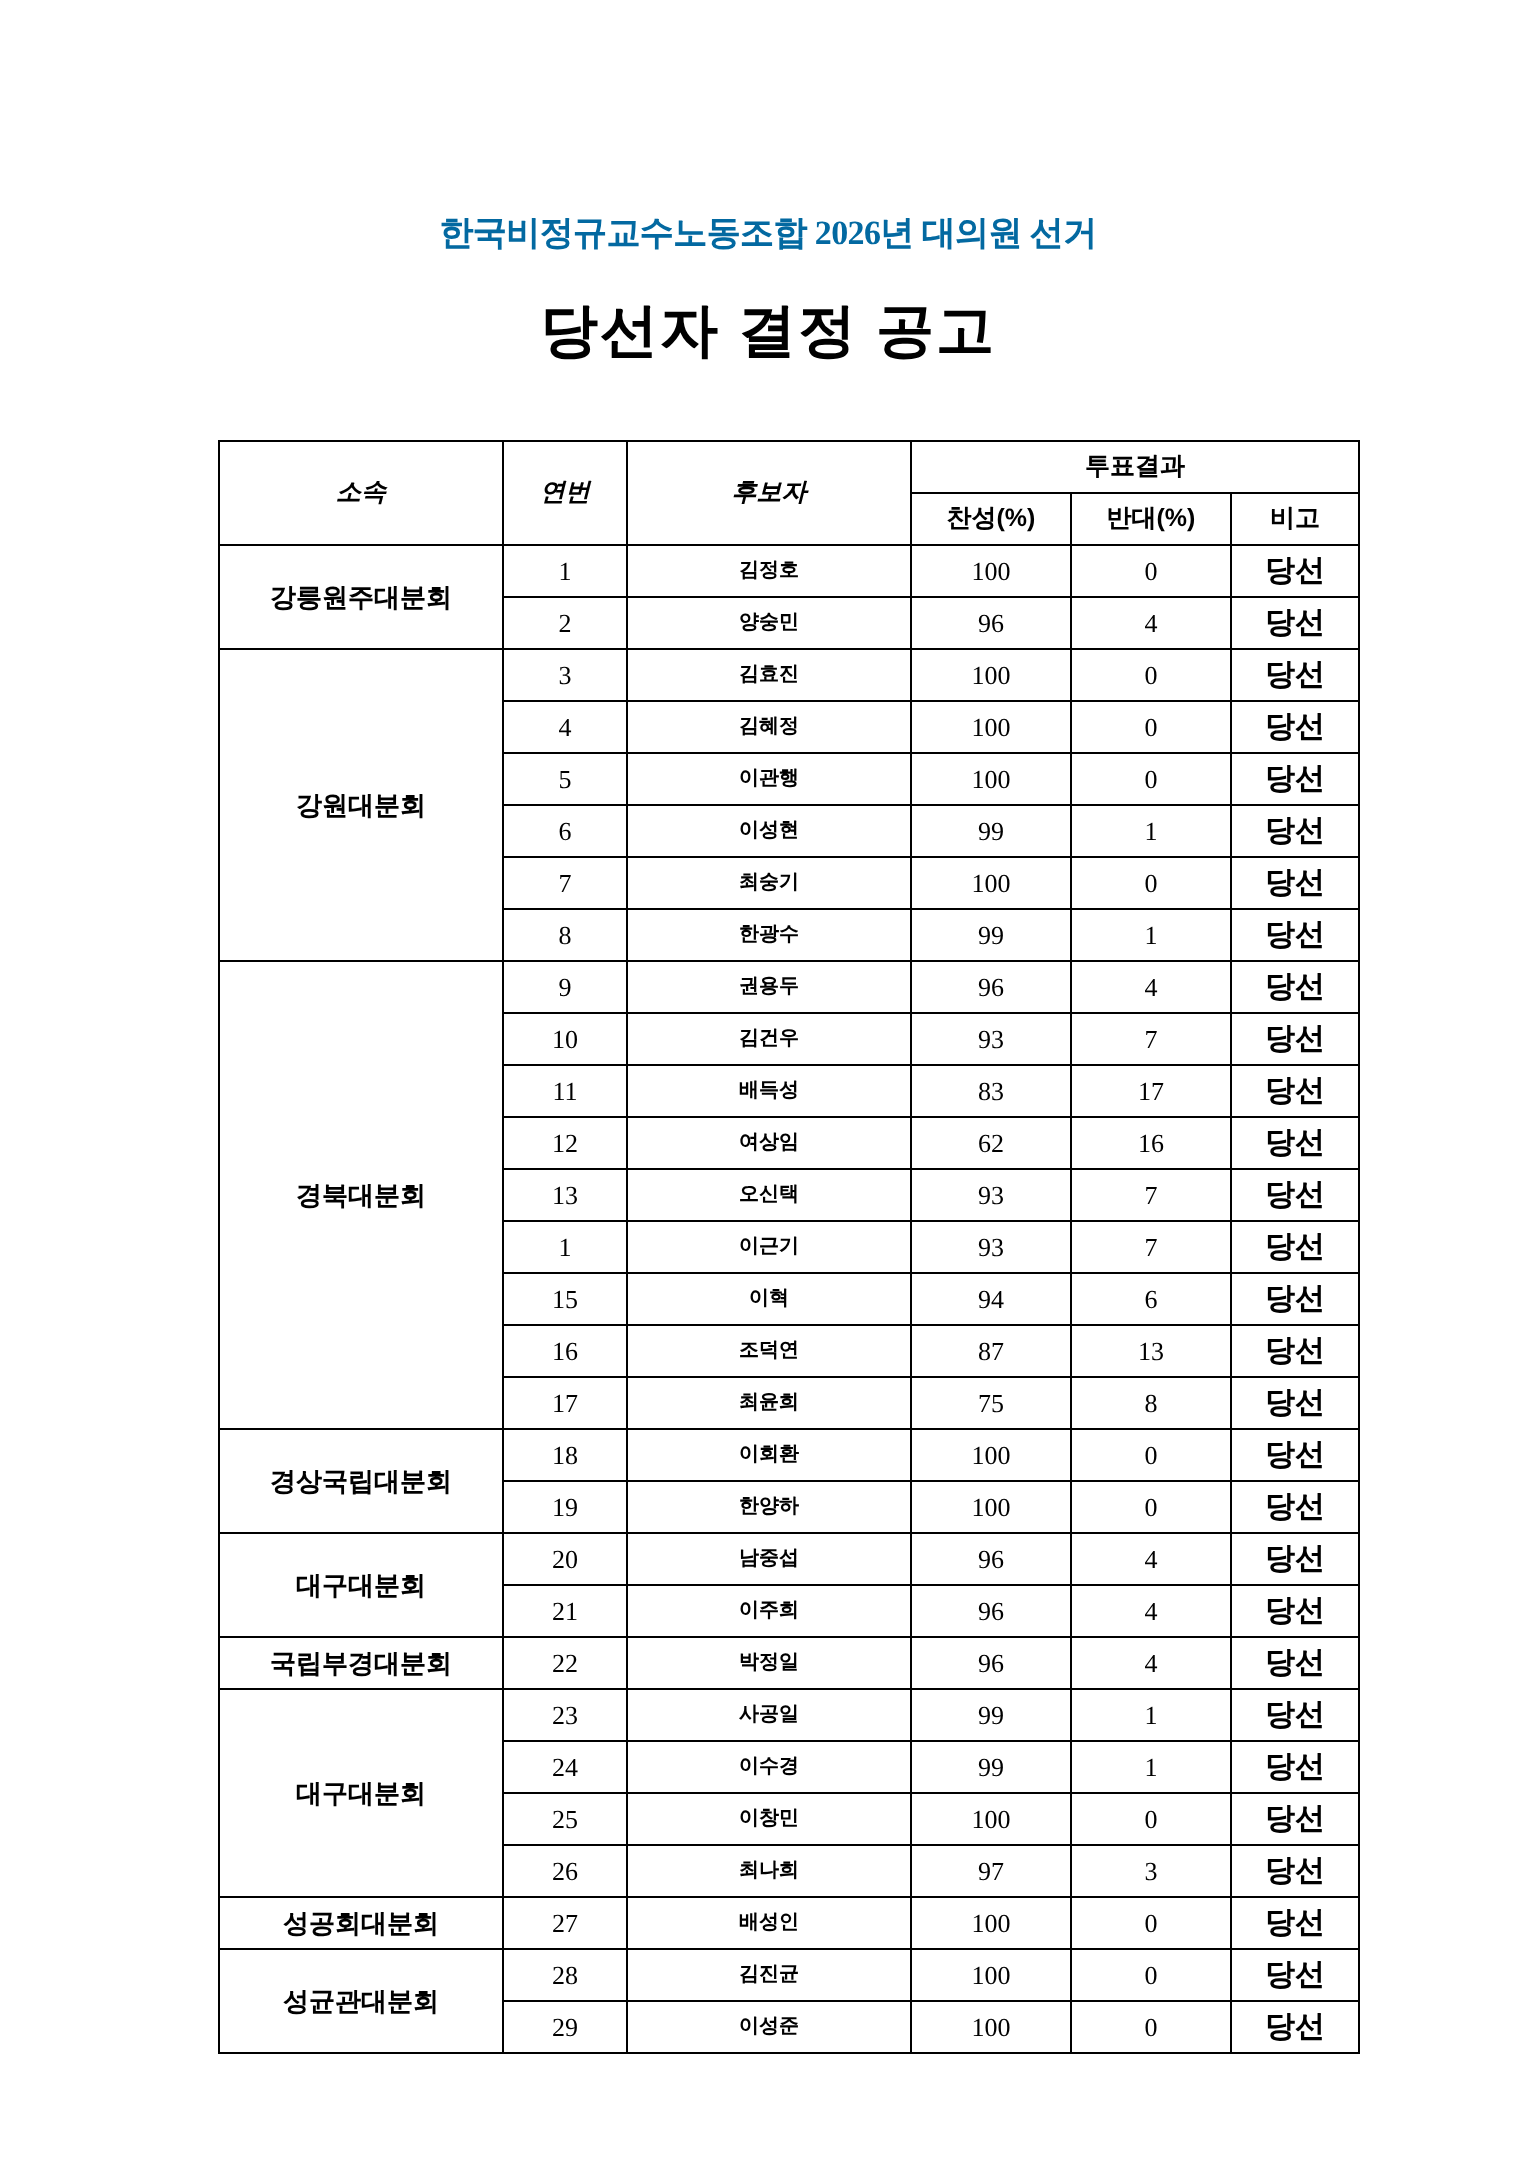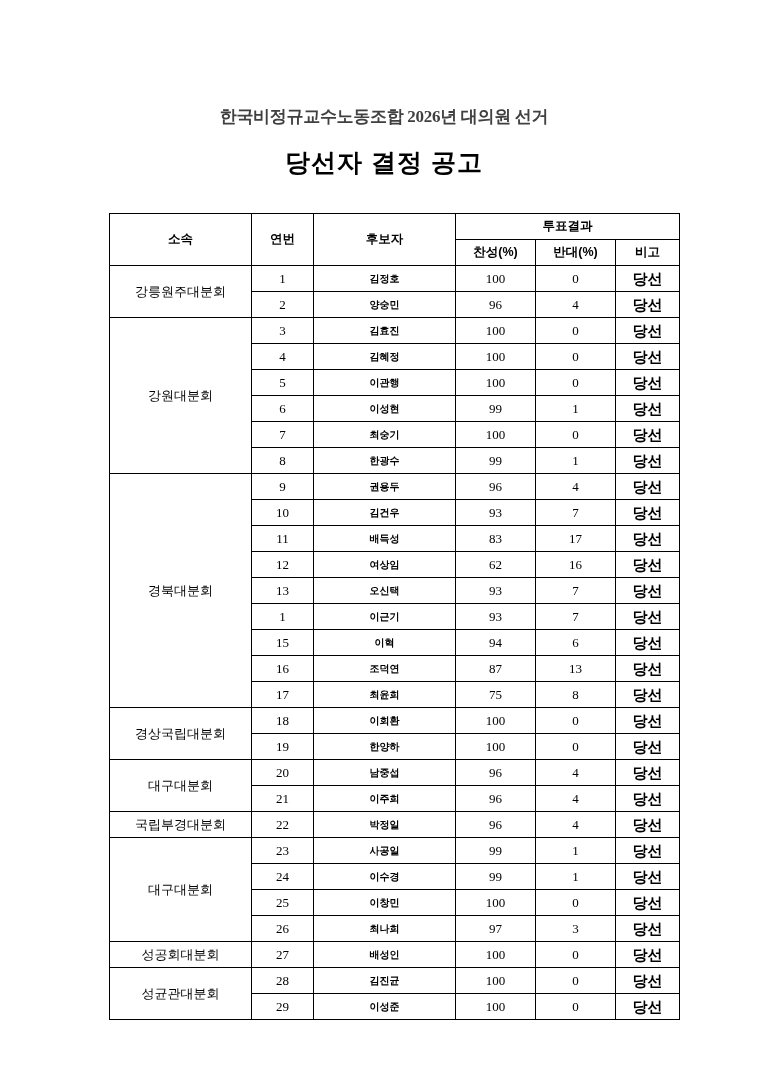--- a/index.html
+++ b/index.html
@@ -22,26 +22,26 @@
     padding: 0;
     position: relative;
   }
   .subtitle {
     text-align: center;
     font-family: "Liberation Serif", serif;
     font-size: 17px;
     font-weight: 700;
     letter-spacing: -0.3px;
     margin-top: 105px;
-    color: #404040;
+    color: #0369a1;
   }
   .maintitle {
     text-align: center;
     font-family: "Liberation Sans", sans-serif;
-    font-size: 25px;
+    font-size: 29px;
     font-weight: 700;
     letter-spacing: 1px;
     margin-top: 18px;
     color: #000;
   }
   .table-wrap {
     margin: 34px auto 0 auto;
     width: 550px;
   }
   table.result {
@@ -65,37 +65,38 @@
   table.result td.pct {
     font-weight: 400;
     font-family: "Liberation Serif", serif;
     font-size: 13px;
   }
   table.result td.cand {
     font-weight: 700;
     font-size: 10px;
   }
   table.result td.org {
-    font-weight: 400;
+    font-weight: 700;
     font-size: 13px;
   }
   table.result td.note {
     font-weight: 700;
     font-size: 15px;
   }
   .col-org { width: 142px; }
   .col-no { width: 62px; }
   .col-cand { width: 142px; }
   .col-yes { width: 80px; }
   .col-no2 { width: 80px; }
   .col-note { width: 64px; }
   th.head-main {
     height: 24px;
     line-height: 24px;
     font-size: 12.5px;
+    font-style: italic;
   }
   th.vote-group {
     height: 24px;
     line-height: 24px;
     margin-top: 41px;
   }
 </style>
 </head>
 <body>
 

